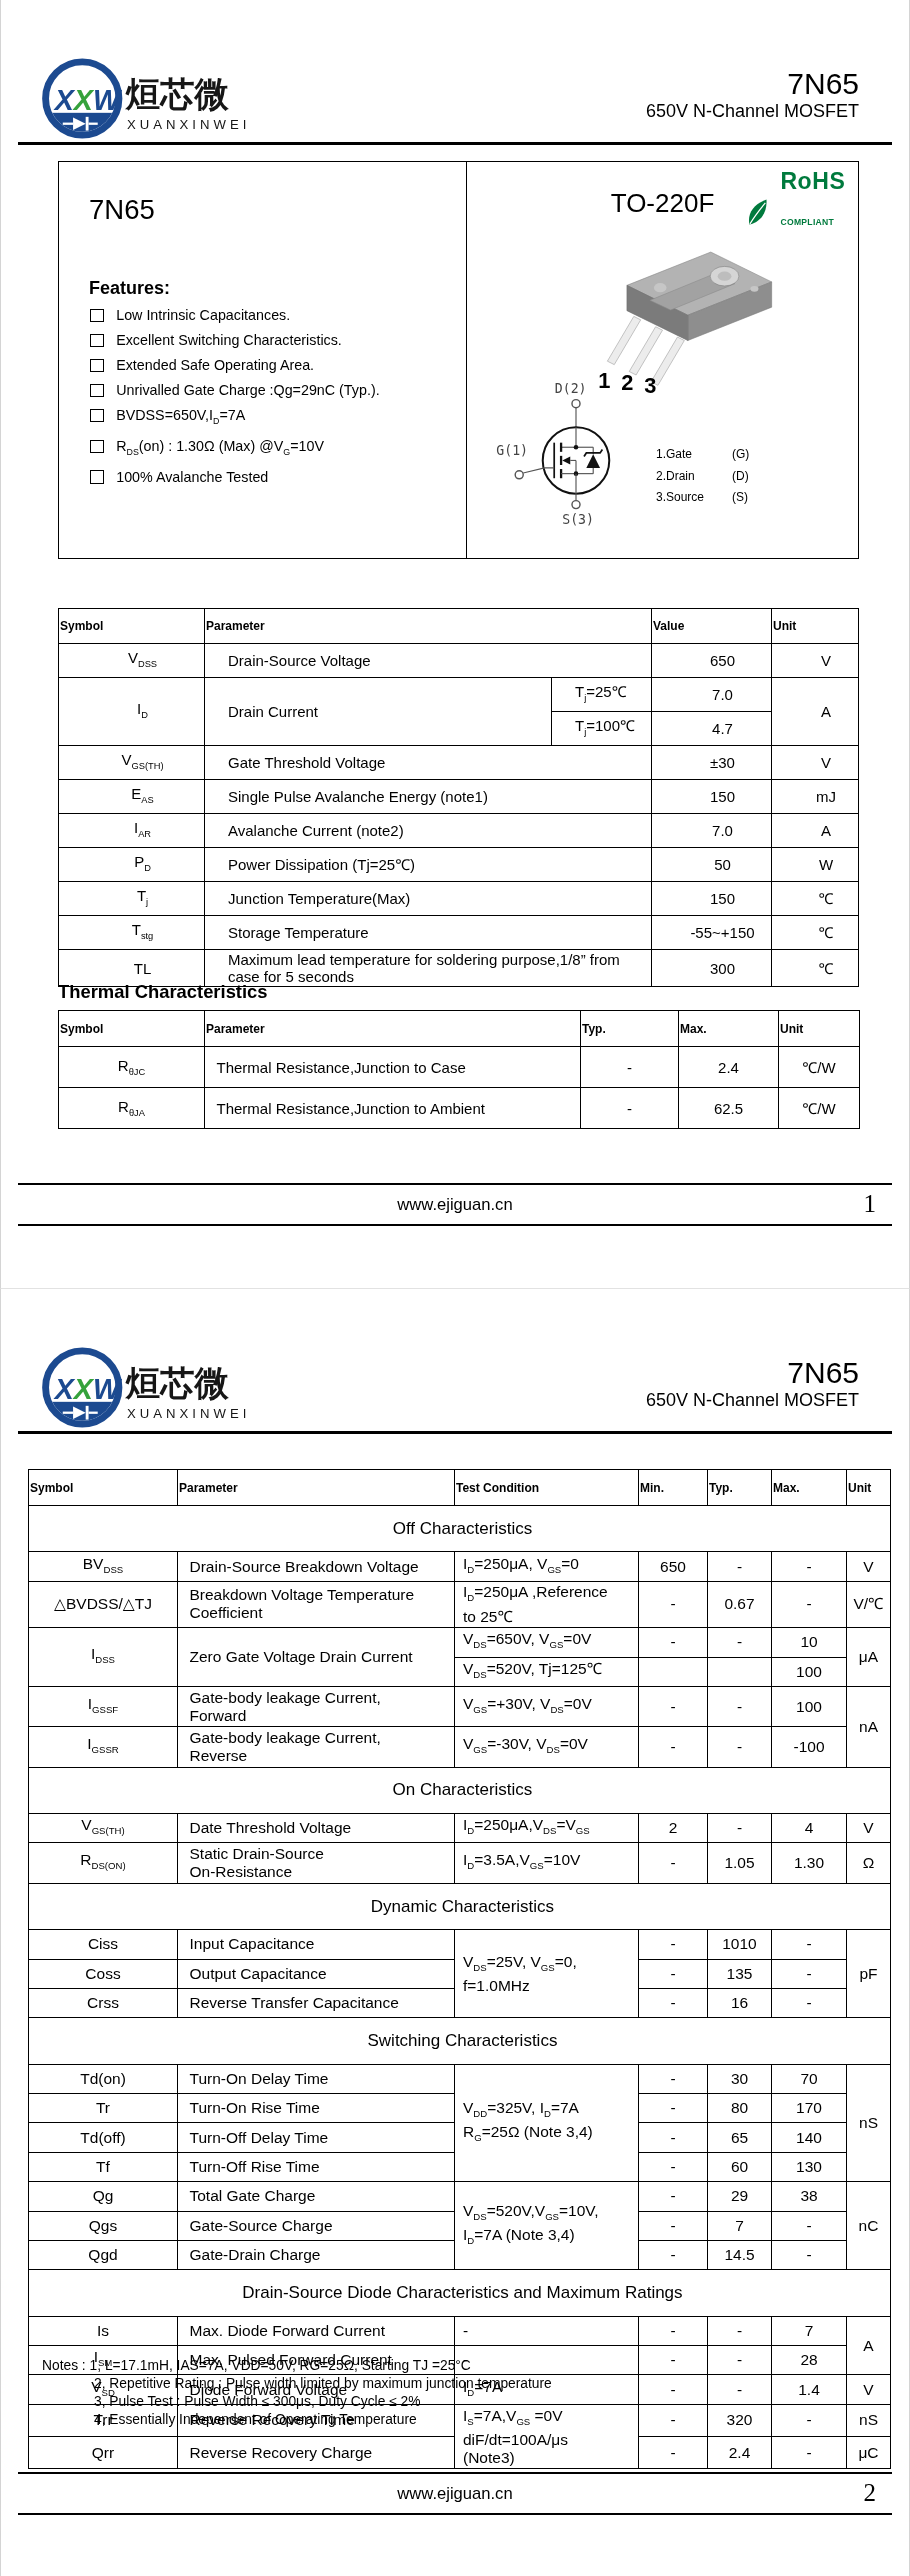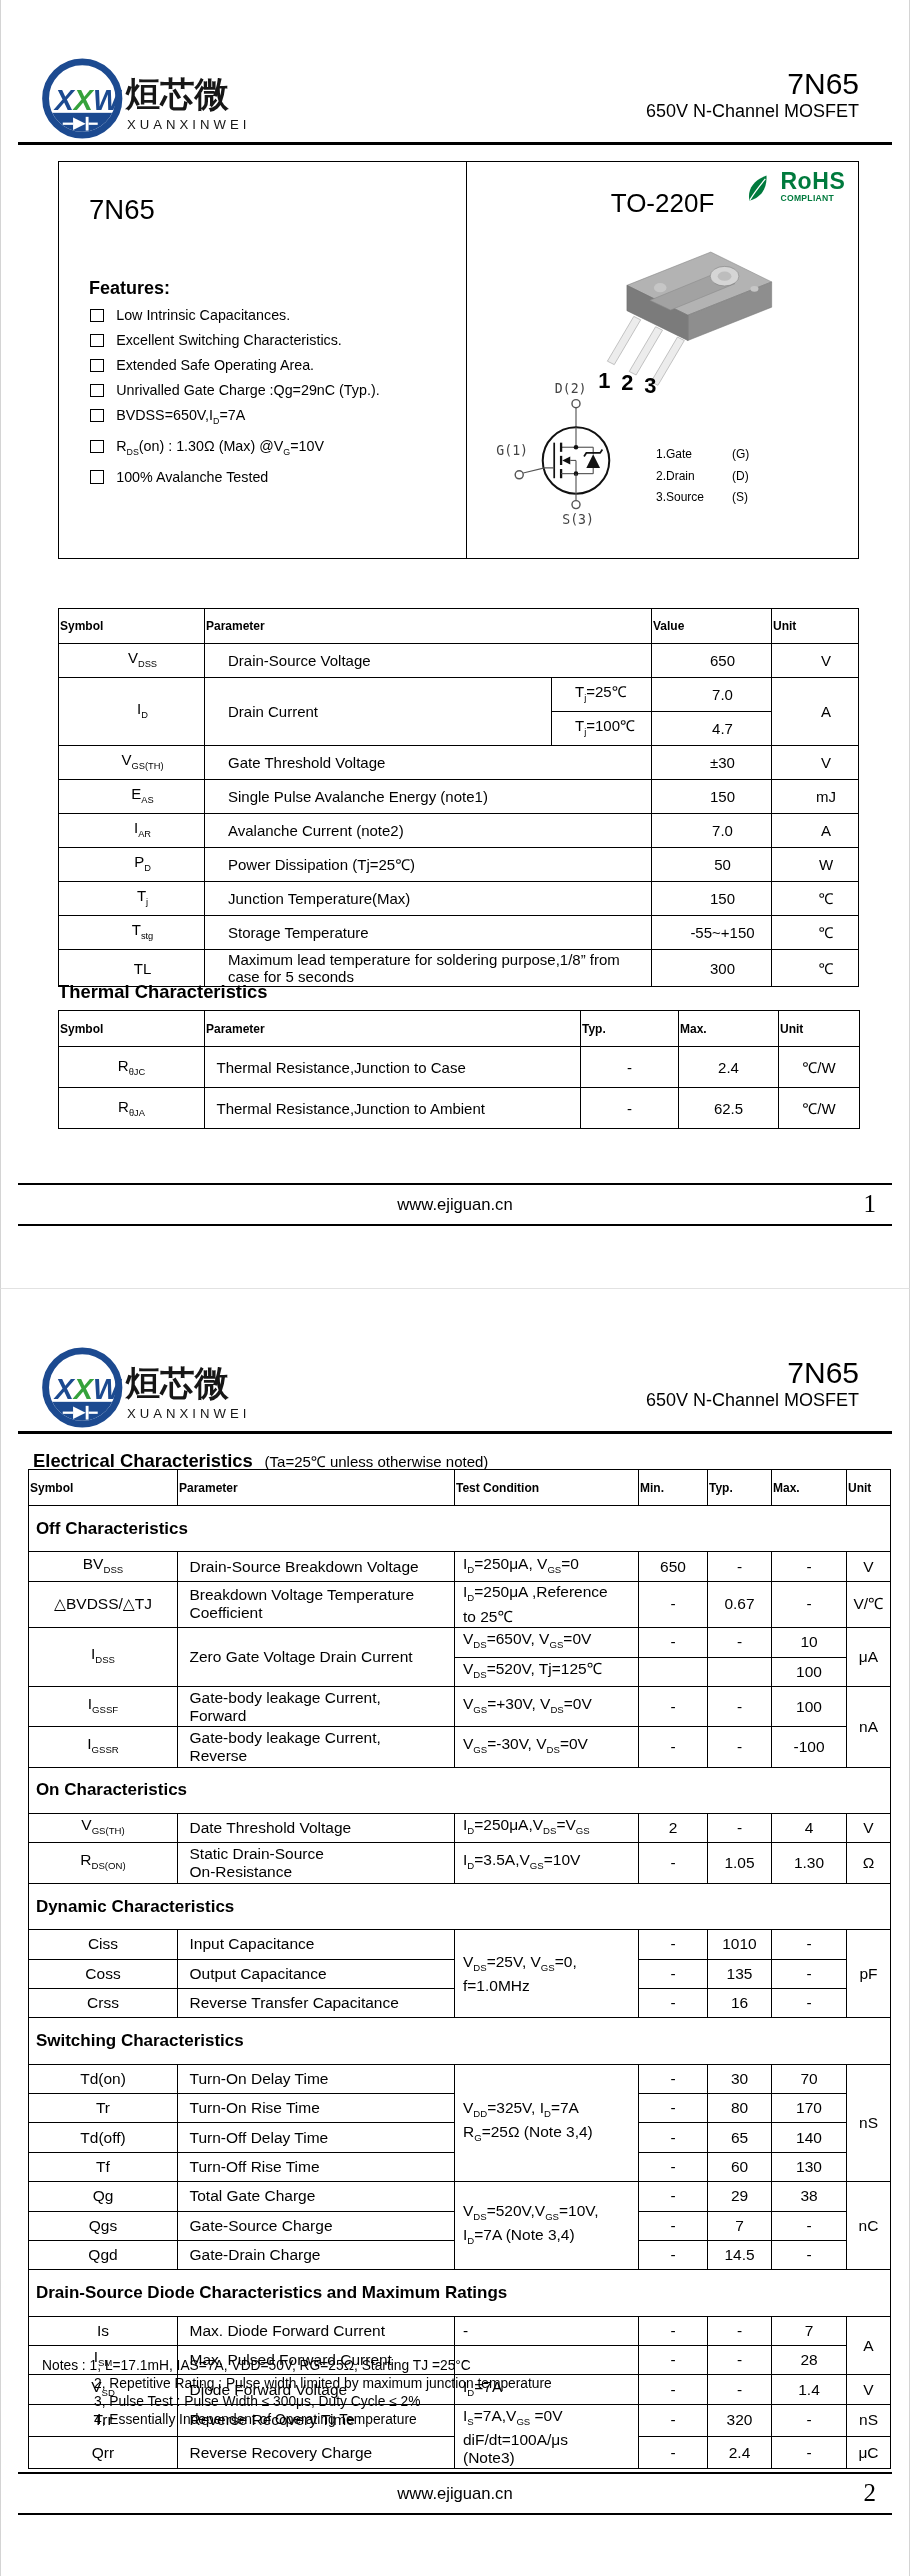--- a/index.html
+++ b/index.html
@@ -22,21 +22,21 @@
   .intro-part { font-size:27.5px; }
   .features-title { margin-top:52px; font-size:18px; font-weight:bold; }
   .features-list { margin-top:5.7px; }
   .feature-item { display:flex; align-items:flex-start; margin-top:8px; font-size:14.3px; line-height:17px; }
   .checkbox { flex:none; width:11.5px; height:11.5px; border:1.1px solid #000; margin:1.7px 12.6px 0 1.1px; }
   .intro-right { position:relative; flex:1; }
   .pkg-title { position:absolute; top:26px; width:100%; text-align:center; font-size:26px; }
   .rohs { position:absolute; top:8px; right:12.6px; display:flex; align-items:flex-end;gap:8px; }
   .leaf-svg { width:25px; height:29px; margin-right:1.7px; }
   .rohs-t { font-size:23px; font-weight:bold; color:#007a3d; line-height:23px; letter-spacing:0.6px; }
-  .rohs-c { font-size:8.6px; font-weight:bold; color:#007a3d; letter-spacing:0.3px; }
+  .rohs-c { font-size:8.6px; font-weight:bold; color:#007a3d; letter-spacing:0.3px;margin-top:24px; }
   .pkg-svg { position:absolute; top:67px; left:68px; width:247px; height:165px; }
   .mosfet-svg { position:absolute; top:221px; left:19.5px; width:178px; height:148px; }
   .pin-list { position:absolute; left:189px; top:285px; font-size:12px; }
   .pin-row { display:flex; margin-bottom:7.5px; }
   .pin-name { width:76px; }
 
   
   .sec-head { position:absolute; left:57px; }
   .sec-title { font-size:19.5px; font-weight:bold; }
   .sec-note { font-size:13.8px; margin-left:5.7px; }
@@ -45,21 +45,21 @@
   .th-head  { top:981px; }
   .th-head .sec-title { font-size:18.4px; }
   .th-tbl { position:absolute; left:57px; top:1010px; width:801px; }
 
   table { border-collapse:collapse; width:100%; table-layout:fixed; border:1.7px solid #000; }
   th, td { border:1.1px solid #000; vertical-align:middle; }
   th { font-size:12px; font-weight:bold; height:32px; text-align:left; }
   td { text-align:center; }
   td.k-p { text-align:left; padding-left:11.5px; }
   td.k-c { text-align:left; padding-left:8px; }
-  td.k-sec { text-align:left; font-weight:bold; padding-left:6.9px; }
+  td.k-sec { text-align:center; font-weight:normal; padding-left:6.9px; }
   sub { font-size:62%; }
   .amr-tbl td { height:31px; font-size:15px; line-height:17px;padding-left:23px; }
   .th-tbl th { height:33px; }
   .th-tbl td { height:38px; font-size:15px; }
 
   
   .ec-head { position:absolute; left:32px; top:161px; }
   .ec-head .sec-title { font-size:18.4px; }
   .ec-head .sec-note { font-size:15px; margin-left:9.2px; }
   .ec-tbl { position:absolute; left:27px; top:180px; width:861px; }
@@ -356,24 +356,20 @@
     <text x="148" y="88" font-size="60" font-weight="bold" fill="#161616">烜芯微</text>
     <text x="150" y="128" font-size="23" letter-spacing="7" fill="#161616">XUANXINWEI</text>
   </svg>
 
   <div class="head-title">
     <div class="part-no">7N65</div>
     <div class="subtitle">650V N-Channel MOSFET</div>
   </div>
   <div class="header-rule"></div>
 
-  <div class="sec-head ec-head">
-    <span class="sec-title">Electrical Characteristics</span>
-    <span class="sec-note">(Ta=25℃ unless otherwise noted)</span>
-  </div>
   <div class="tbl ec-tbl">
       <table>
         <colgroup>
           <col style="width: 149px;">
           <col style="width: 277px;">
           <col style="width: 184px;">
           <col style="width: 69px;">
           <col style="width: 64px;">
           <col style="width: 75px;">
           <col style="width: 44px;">

